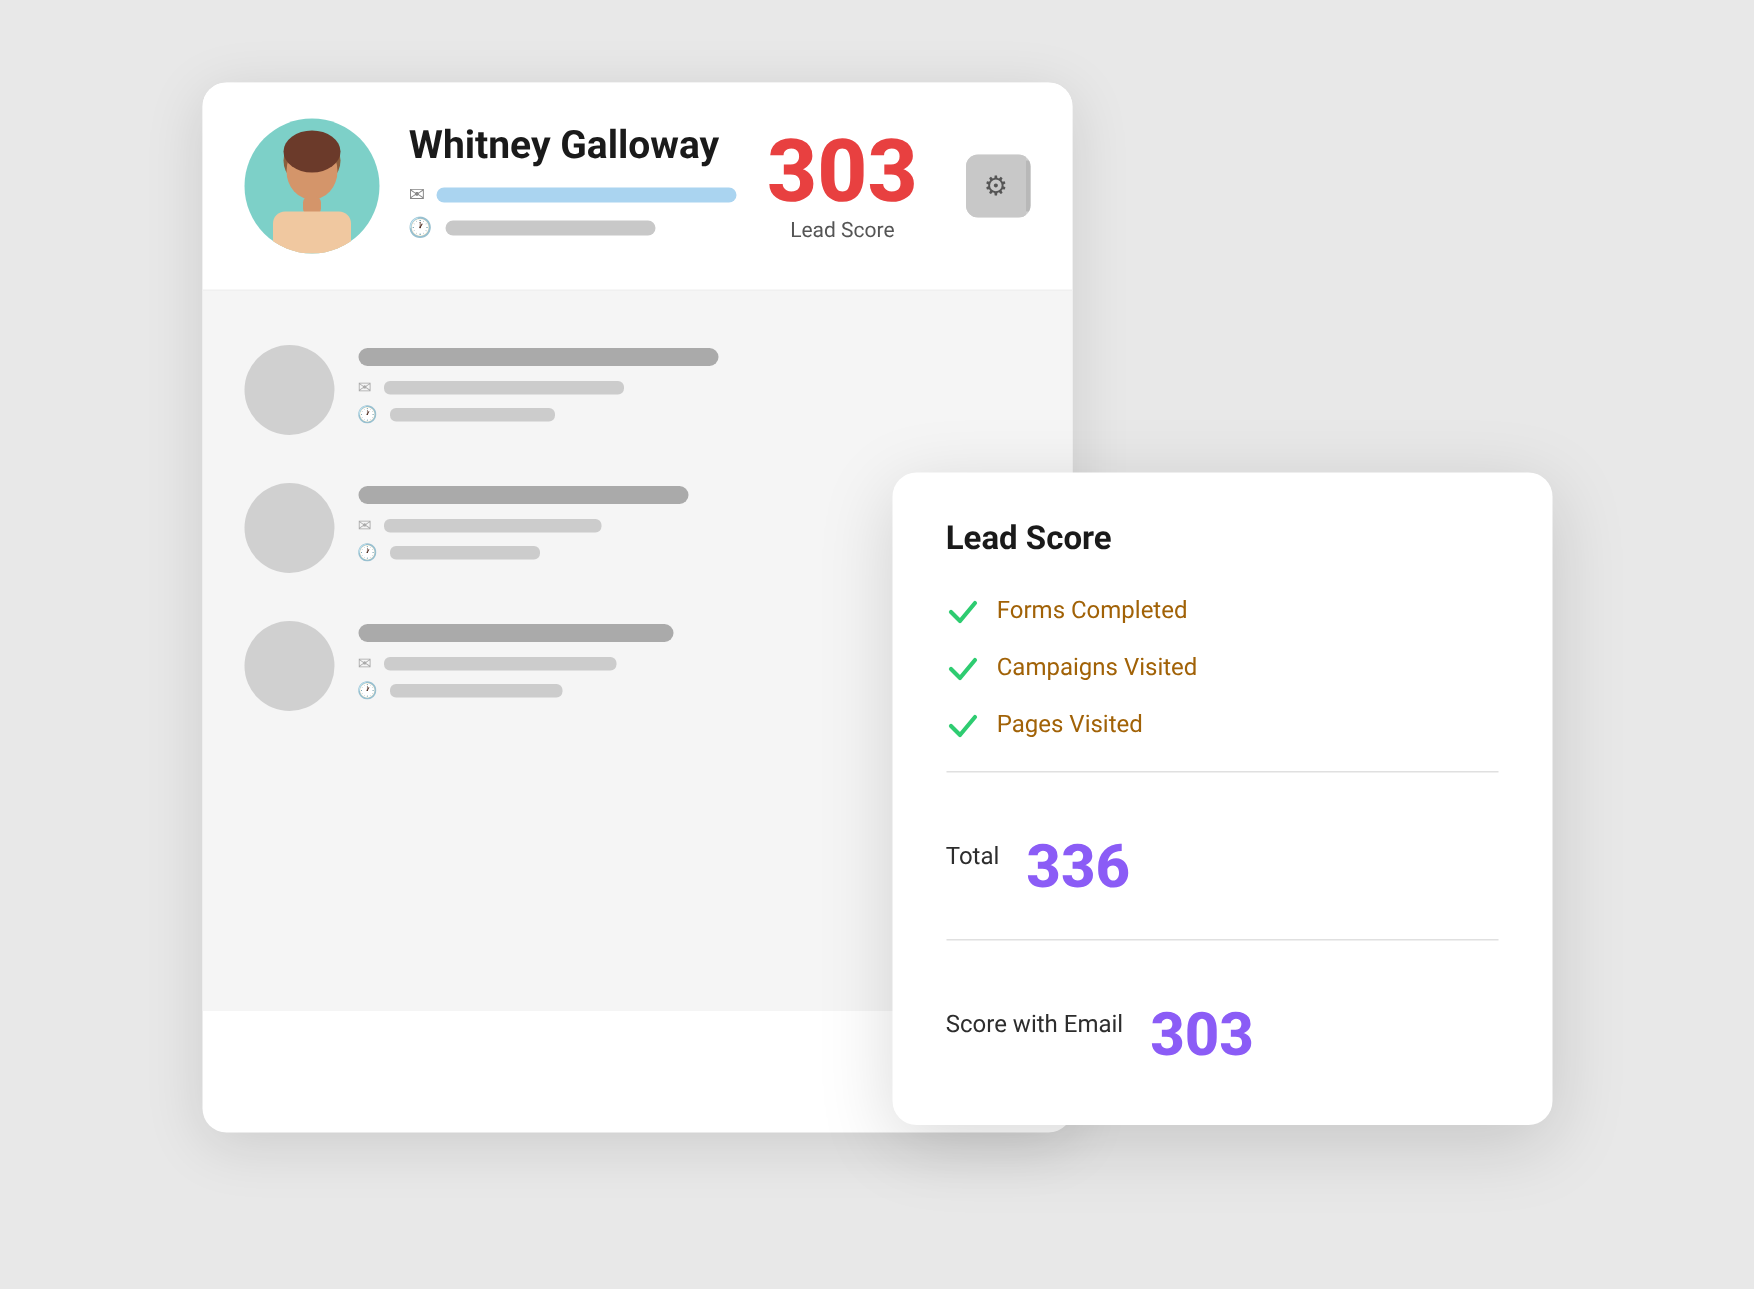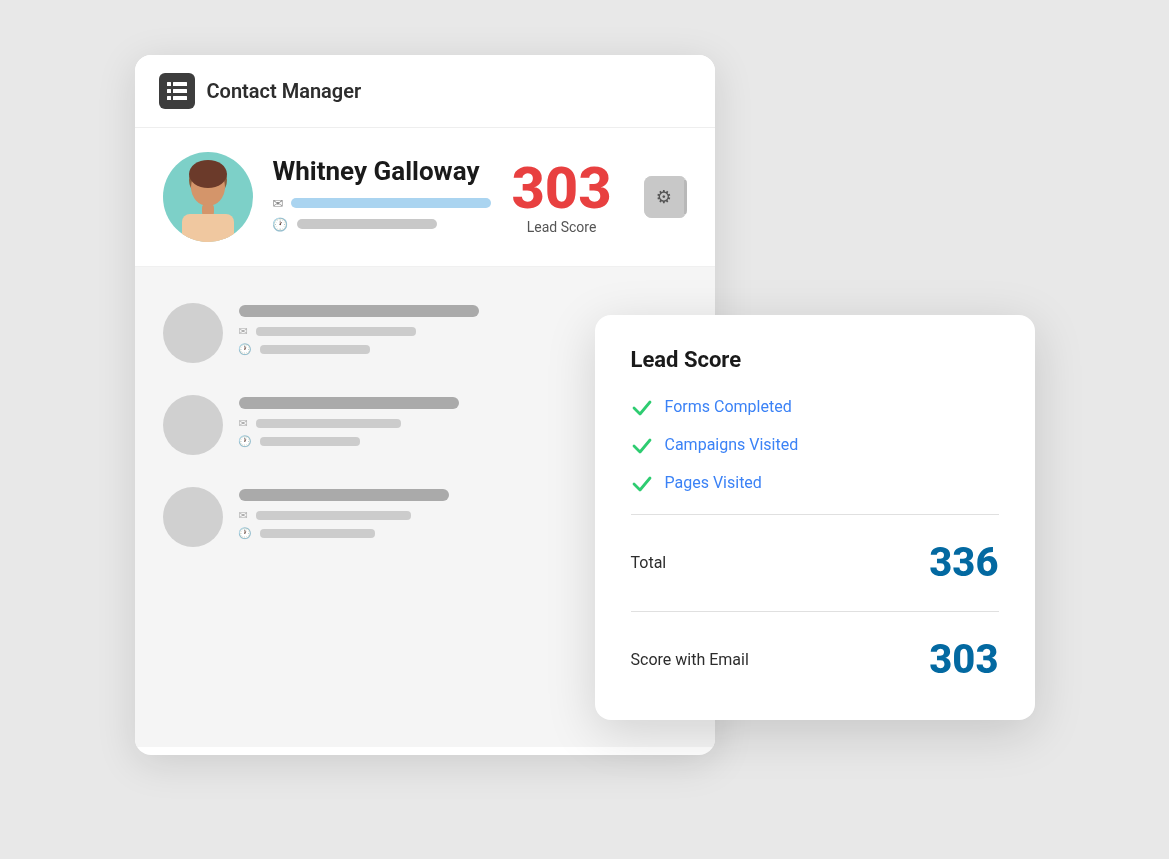--- a/index.html
+++ b/index.html
@@ -250,72 +250,61 @@
       justify-content: center;
     }
 
     .check-icon svg {
       width: 22px;
       height: 22px;
     }
 
     .score-item-label {
       font-size: 16px;
-      color: #3b82f6;
+      color: #a16207;
     }
 
     .divider {
       border: none;
       border-top: 1px solid #e0e0e0;
       margin: 20px 0;
     }
 
     .score-row {
       display: flex;
-      justify-content: space-between;
+      justify-content: flex-start;
       align-items: center;
       padding: 8px 0;
+      gap: 18px;
     }
 
     .score-row-label {
       font-size: 16px;
       color: #2d2d2d;
     }
 
     .score-row-value {
       font-size: 40px;
       font-weight: 800;
-      color: #0369a1;
+      color: #8b5cf6;
       line-height: 1;
+      margin-top: 15px;
     }
 
     .score-row-value.smaller {
       font-size: 40px;
     }
   </style>
 </head>
 <body>
 
 <div class="scene">
 
   <div class="contact-list-card">
 
-    <div class="app-header">
-      <div class="app-logo">
-        <svg width="24" height="24" viewBox="0 0 24 24" fill="none">
-          <rect x="2" y="3" width="4" height="4" fill="white" rx="0.5"></rect>
-          <rect x="8" y="3" width="14" height="4" fill="white" rx="0.5"></rect>
-          <rect x="2" y="10" width="4" height="4" fill="white" rx="0.5"></rect>
-          <rect x="8" y="10" width="14" height="4" fill="white" rx="0.5"></rect>
-          <rect x="2" y="17" width="4" height="4" fill="white" rx="0.5"></rect>
-          <rect x="8" y="17" width="14" height="4" fill="white" rx="0.5"></rect>
-        </svg>
-      </div>
-      <span class="app-title">Contact Manager</span>
-    </div>
 
     <div class="contact-header">
 
       <div class="avatar-circle">
 
         <svg width="90" height="90" viewBox="0 0 90 90">
 
           <ellipse cx="45" cy="28" rx="19" ry="18" fill="#8B5E3C"></ellipse>
 
           <ellipse cx="45" cy="35" rx="17" ry="19" fill="#D4956A"></ellipse>

